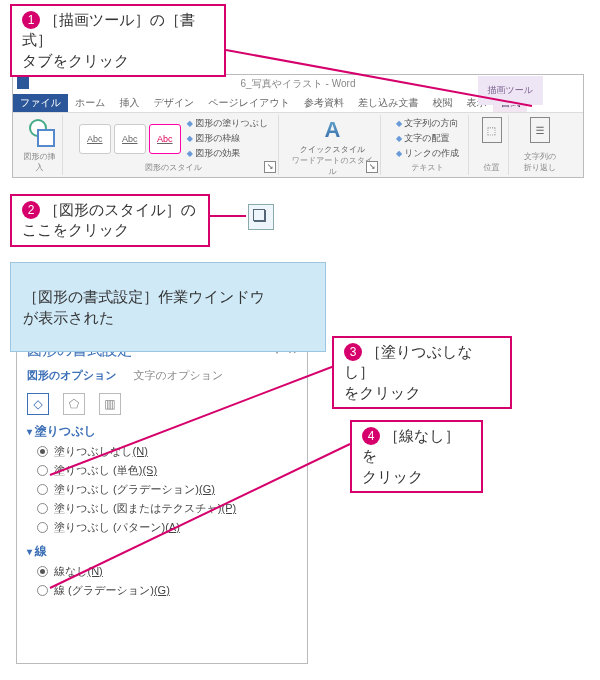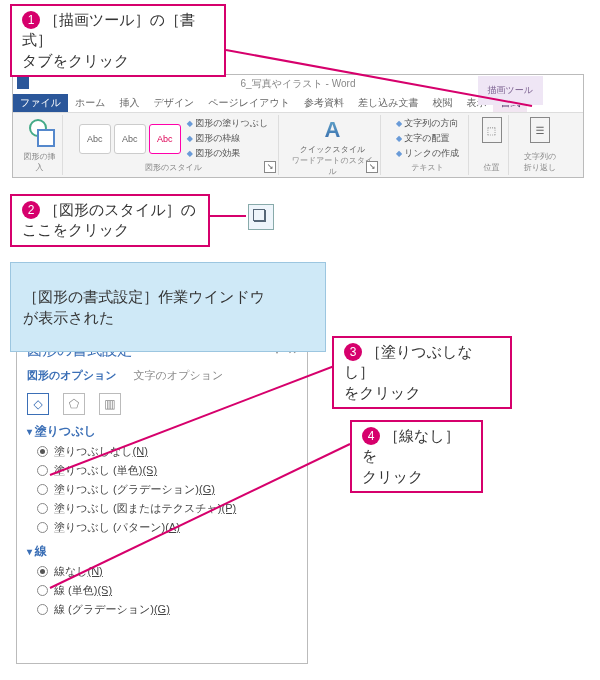--- a/index.html
+++ b/index.html
@@ -17,21 +17,21 @@
   .wn-icon { position: absolute; left: 4px; top: 2px; width: 12px; height: 12px; background: #2b579a; }
   .draw-tool { position: absolute; right: 40px; top: 1px; font-size: 9px; color: #7a5f8f; background: #efe6f5; padding: 8px 10px; }
   .tabs { height: 20px; background: #fff; display: flex; align-items: flex-end; font-size: 10px; border-bottom: 1px solid #ddd; }
   .tab { padding: 2px 7px; color: #666; }
   .tab.file { background: #2b579a; color: #fff; }
   .tab.active { background: #f2e6f2; color: #5a3d72; }
   .ribbon-body { height: 64px; display: flex; gap: 6px; padding: 2px 4px; background: #f4f4f4; font-size: 8px; color: #666; }
   .group { border-right: 1px solid #ddd; padding: 2px 6px; display: flex; flex-direction: column; justify-content: space-between; align-items: center; position: relative; }
   .group-label { font-size: 8px; color: #888; text-align: center; }
   .gallery { display: flex; gap: 3px; align-items: center; }
-  .shape-th { width: 32px; height: 30px; border: 1px solid #ccc; background: #fff; display: flex; align-items: center; justify-content: center; font-size: 9px; border-radius: 3px; }
+  .shape-th { width: 32px; height: 30px; border: 1px solid #ccc; background: #fff; display: flex; align-items: center; justify-content: center; font-size: 9px; border-radius: 3px; text-decoration: underline; }
   .shape-th.sel { border-color: #f0a; }
   .shape-th .abc { font-size: 9px; }
   .shape-ins-icon { width: 26px; height: 34px; position: relative; }
   .shape-ins-icon::before { content:""; position:absolute; left:2px; top:2px; width:14px; height:14px; border-radius:50%; border:2px solid #4a8; background:#fff;}
   .shape-ins-icon::after  { content:""; position:absolute; left:10px; top:12px; width:14px; height:14px; border:2px solid #58c; background:#fff;}
   .small-lines { display:flex; flex-direction:column; gap:2px; align-items:flex-start; font-size:9px; color:#555;}
   .small-lines span::before { content:"◆ "; color:#6a9bd8; font-size:8px;}
   .ic-A { font-size: 22px; font-weight: bold; background: linear-gradient(#6ac,#36a); -webkit-background-clip: text; color: transparent; }
   .ic-text { width: 20px; height: 26px; border: 1px solid #888; display:flex; align-items:center; justify-content:center; font-size:10px;}
   .launcher { position: absolute; right: 2px; bottom: 2px; width: 12px; height: 12px; border: 1px solid #888; font-size: 8px; line-height: 10px; text-align: center; color: #555; background: #fff; }
@@ -199,24 +199,20 @@
   </div>
 
   <div class="sec-head">線</div>
   <div class="opts">
     <label class="opt">
           <span class="radio checked"></span>
           <span><span>線なし</span><span class="u">(N)</span></span>
         </label>
     <label class="opt">
           <span class="radio"></span>
-          <span><span>線 (単色)</span><span class="u">(S)</span></span>
-        </label>
-    <label class="opt">
-          <span class="radio"></span>
           <span><span>線 (グラデーション)</span><span class="u">(G)</span></span>
         </label>
   </div>
 </div>
 
 <div class="callout" style="left:332px; top:336px; width:180px;">
   <span class="num">3</span><span>［塗りつぶしなし］</span><br>
   <span>をクリック</span>
 </div>
 

